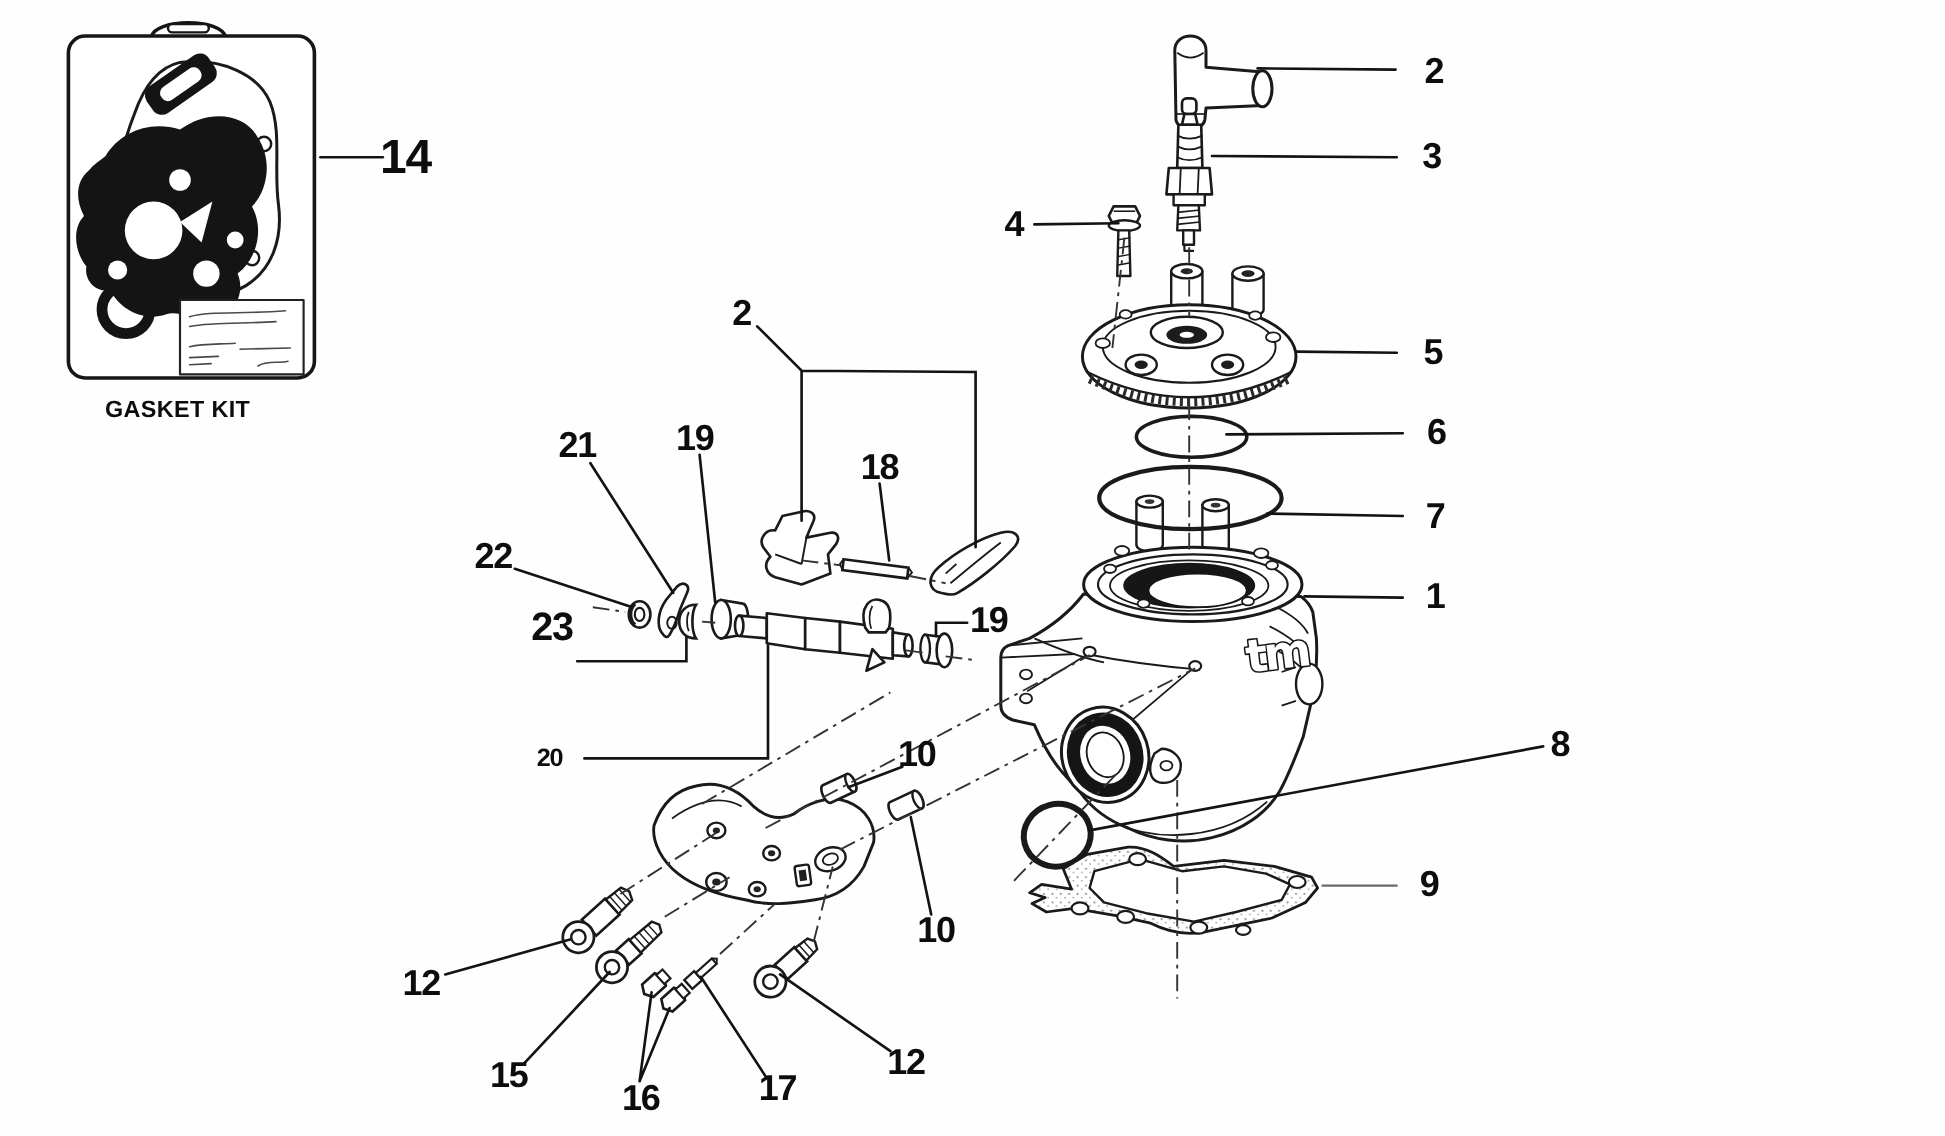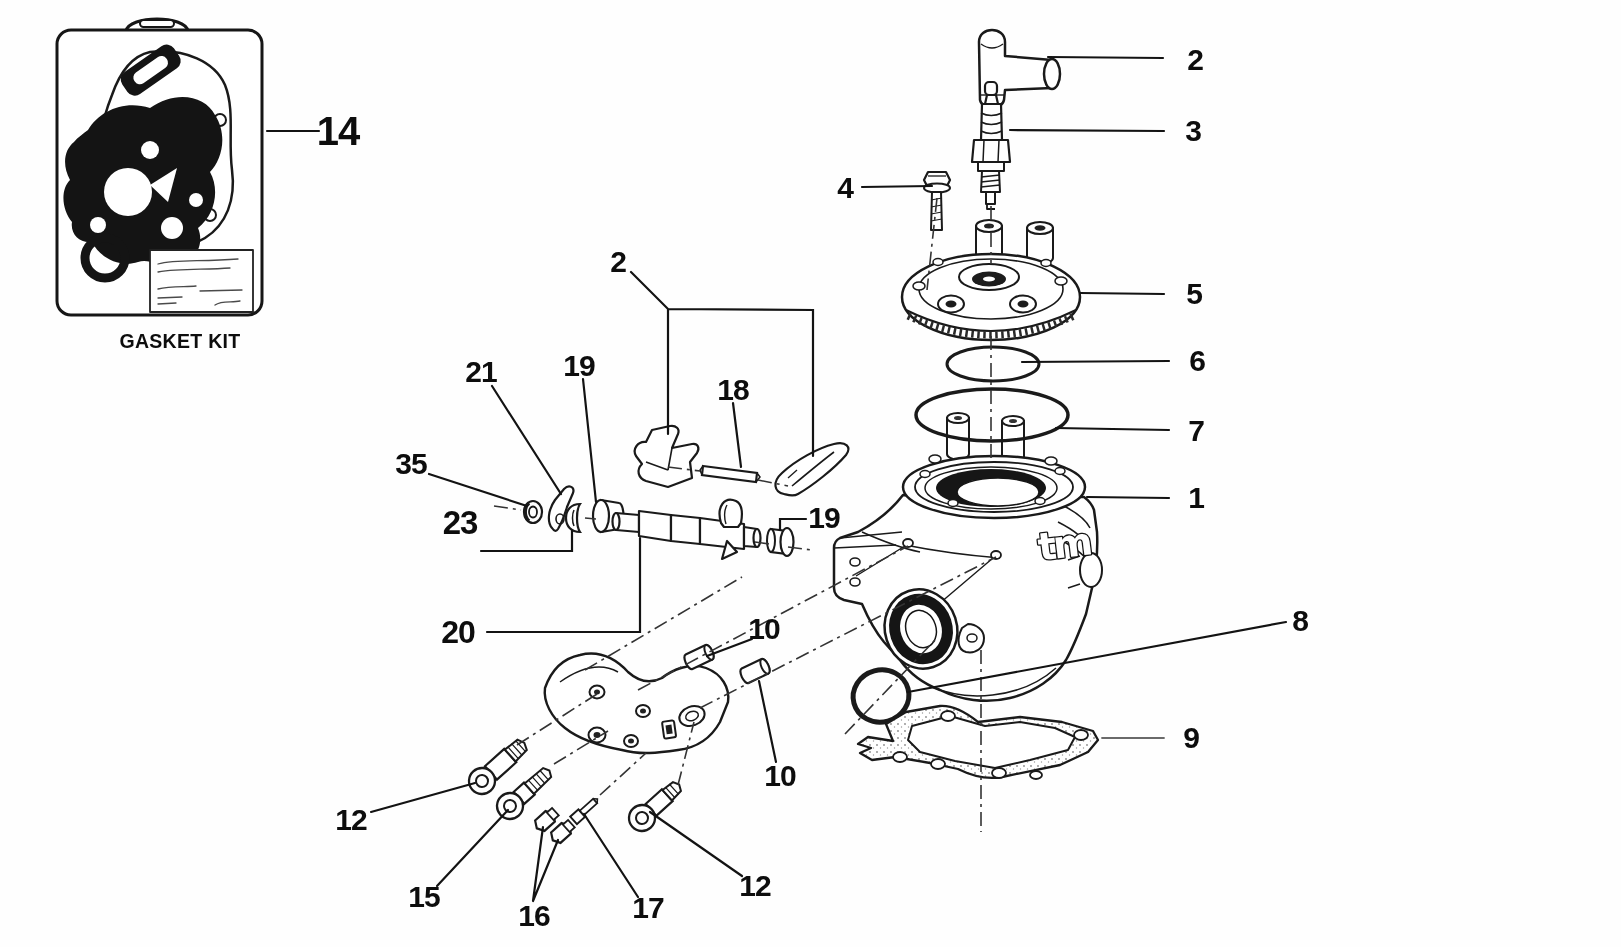--- a/index.html
+++ b/index.html
@@ -9,21 +9,21 @@
   }
   .stage svg{position:absolute;left:0;top:0;}
   .num{
     position:absolute;transform:translate(-50%,-50%);
     font-weight:700;font-size:30px;color:#0d0d0d;letter-spacing:-1px;
     white-space:nowrap;line-height:1;
   }
   .caption{
     position:absolute;transform:translate(-50%,-50%);
     font-weight:700;font-size:19.5px;color:#0d0d0d;letter-spacing:.3px;
-    white-space:nowrap;line-height:1;margin-left:32px;
+    white-space:nowrap;line-height:1;
   }
 </style>
 </head>
 <body>
 
 <div class="stage">
 
 <svg width="1621" height="947" viewBox="0 0 1621 947">
   <defs>
     <pattern id="speckle" width="7" height="7" patternUnits="userSpaceOnUse">
@@ -379,24 +379,24 @@
 <div class="num" style="left:1194px;top:294px">5</div>
 <div class="num" style="left:1197px;top:361px">6</div>
 <div class="num" style="left:1196px;top:431px">7</div>
 <div class="num" style="left:1196px;top:498px">1</div>
 <div class="num" style="left:1300px;top:621px">8</div>
 <div class="num" style="left:1191px;top:738px">9</div>
 <div class="num" style="left:618px;top:262px">2</div>
 <div class="num" style="left:733px;top:390px">18</div>
 <div class="num" style="left:579px;top:366px">19</div>
 <div class="num" style="left:481px;top:372px">21</div>
-<div class="num" style="left:411px;top:464px">35</div>
+<div class="num" style="left:411px;top:464px">22</div>
 <div class="num" style="left:460px;top:522px;font-size:33px">23</div>
 <div class="num" style="left:824px;top:518px">19</div>
-<div class="num" style="left:458px;top:632px;font-size:32px">20</div>
+<div class="num" style="left:458px;top:632px;font-size:21px">20</div>
 <div class="num" style="left:764px;top:629px">10</div>
 <div class="num" style="left:780px;top:776px">10</div>
 <div class="num" style="left:351px;top:820px">12</div>
 <div class="num" style="left:424px;top:897px">15</div>
 <div class="num" style="left:534px;top:916px">16</div>
 <div class="num" style="left:648px;top:908px">17</div>
 <div class="num" style="left:755px;top:886px">12</div>
 
 <div class="caption" style="left:148px;top:342px">GASKET KIT</div>
 

